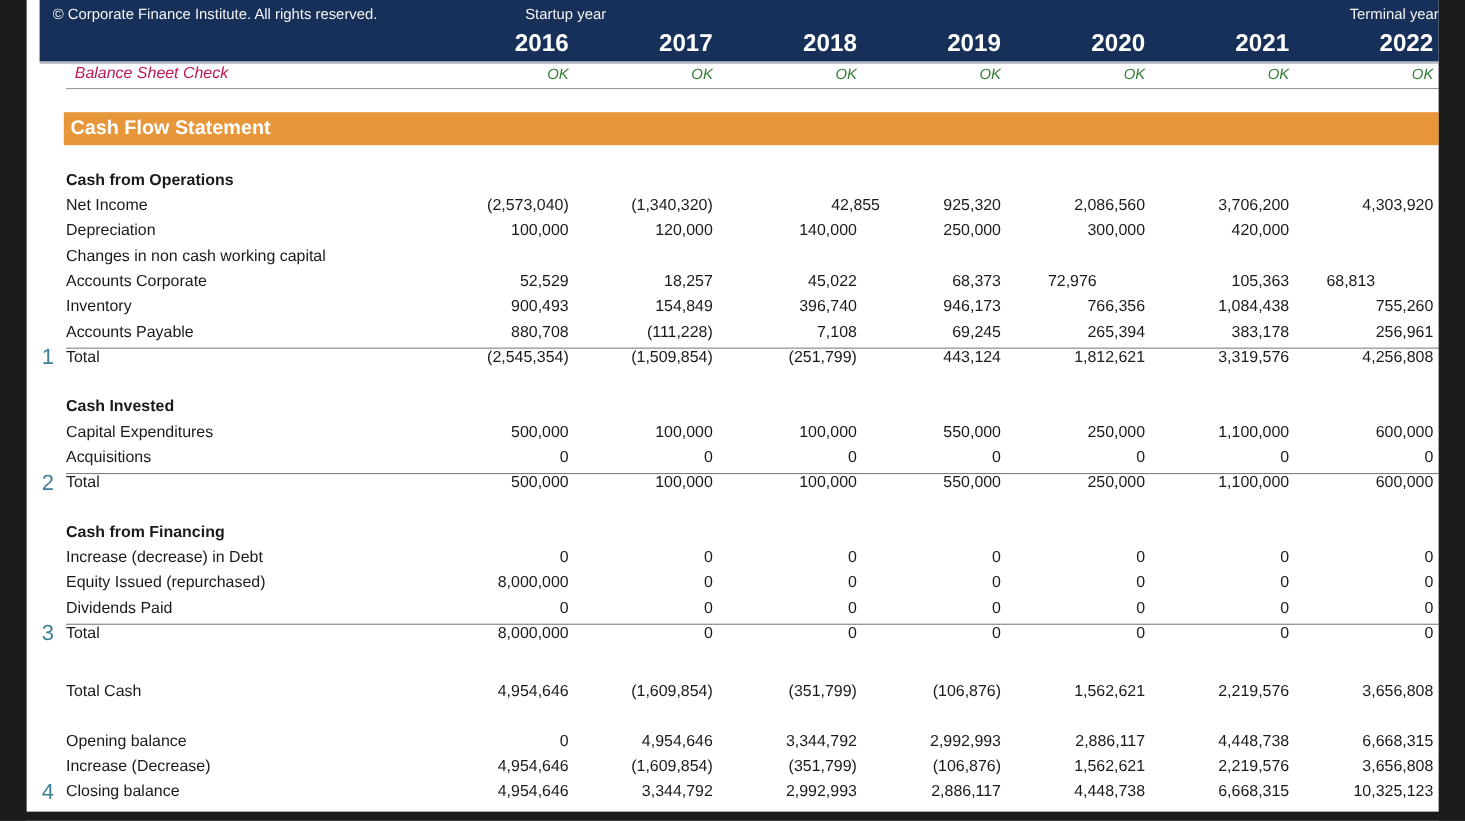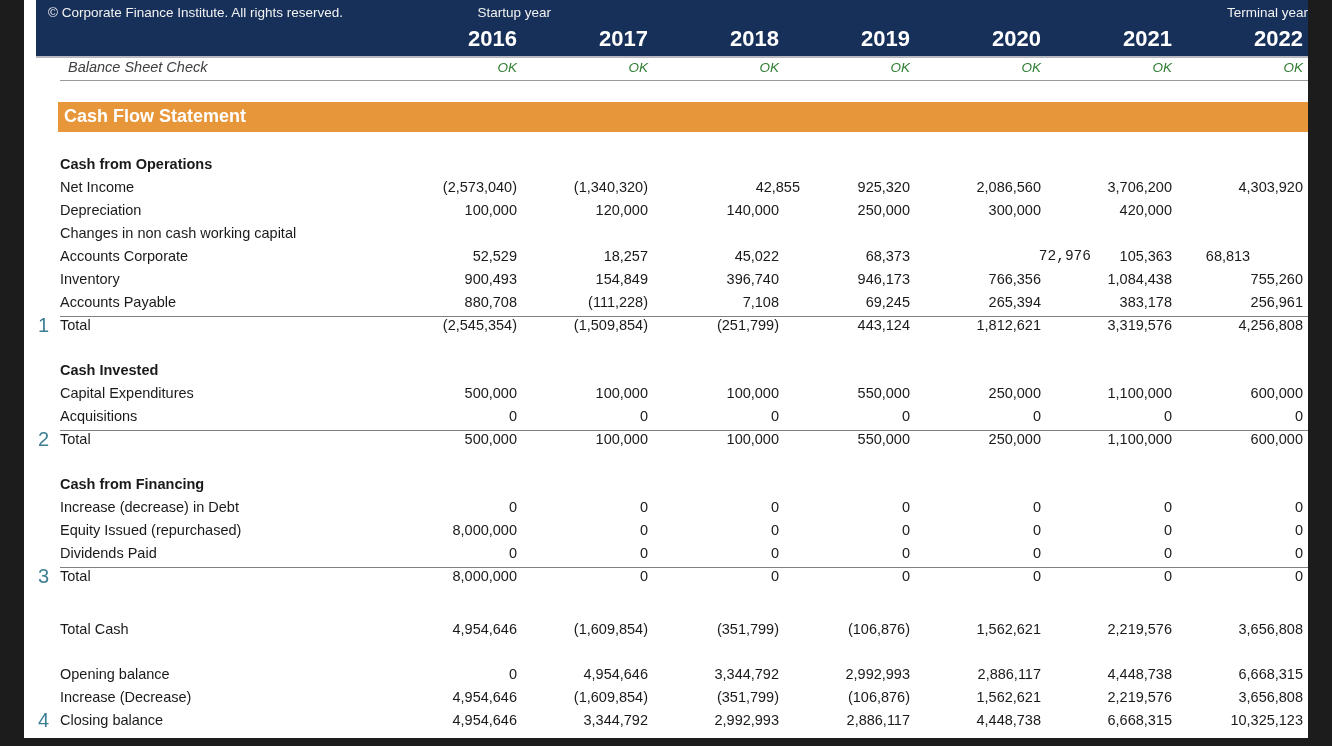--- a/index.html
+++ b/index.html
@@ -42,21 +42,21 @@
     position:absolute; left:12px; top:56px;
     width:1272px; height:2px; background:#b8b8c0;
   }
   
   .bscheck-row{
     position:absolute; left:0px; top:58px;
     width:1284px; height:22px;
   }
   .bscheck-label{
     position:absolute; left:44px; top:1px;
-    font-size:14.5px; font-style:italic; color:#404040;
+    font-size:14.5px; font-style:italic; color:#be185d;
     white-space:nowrap;
   }
   .ok{
     position:absolute; top:2px;
     font-size:13.5px; font-style:italic; color:#2f7d32;
     text-align:right; white-space:nowrap;
   }
   .bscheck-underline{
     position:absolute; left:36px; top:80px;
     width:1272px; height:1px; background:#9a9a9a;
@@ -172,21 +172,21 @@
       </div>
       <div class="row" style="top: 225px;">
         <span class="lbl">Changes in non cash working capital</span>
       </div>
       <div class="row" style="top: 248px;">
         <span class="lbl">Accounts Corporate</span>
         <span class="num" style="left: 343px; width: 150px;">52,529</span>
         <span class="num" style="left: 474px; width: 150px;">18,257</span>
         <span class="num" style="left: 605px; width: 150px;">45,022</span>
         <span class="num" style="left: 736px; width: 150px;">68,373</span>
-        <span class="num" style="left: 917px; width: 150px; font-family: Liberation Mono, monospace;">72,976</span>
+        <span class="num" style="left: 823px; width: 150px;">72,976</span>
         <span class="num" style="left: 998px; width: 150px;">105,363</span>
         <span class="num" style="left: 1129px; width: 150px; text-align: center;">68,813</span>
       </div>
       <div class="row" style="top: 271px;">
         <span class="lbl">Inventory</span>
         <span class="num" style="left: 343px; width: 150px;">900,493</span>
         <span class="num" style="left: 474px; width: 150px;">154,849</span>
         <span class="num" style="left: 605px; width: 150px;">396,740</span>
         <span class="num" style="left: 736px; width: 150px;">946,173</span>
         <span class="num" style="left: 867px; width: 150px;">766,356</span>

